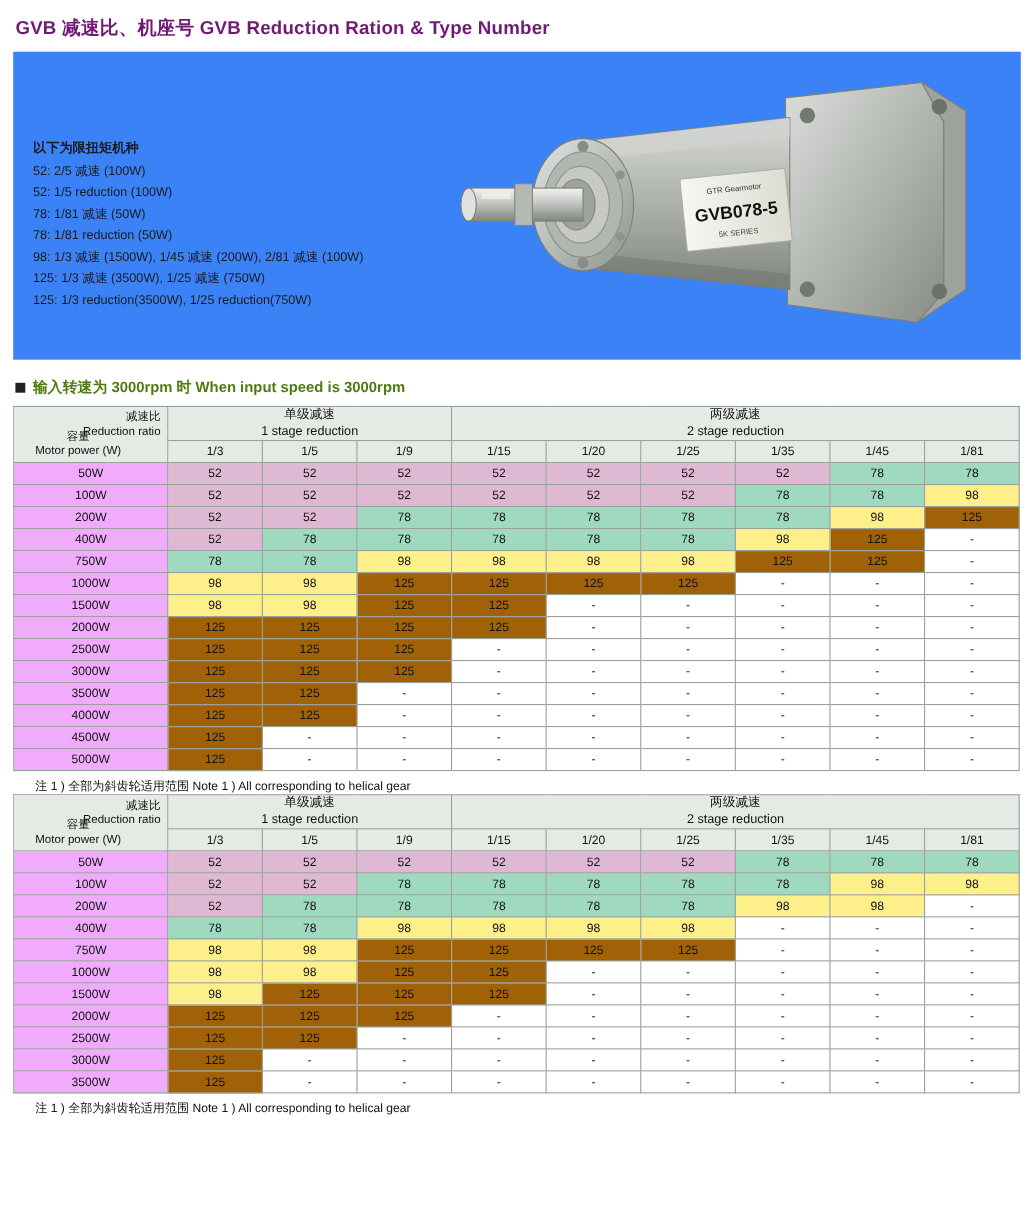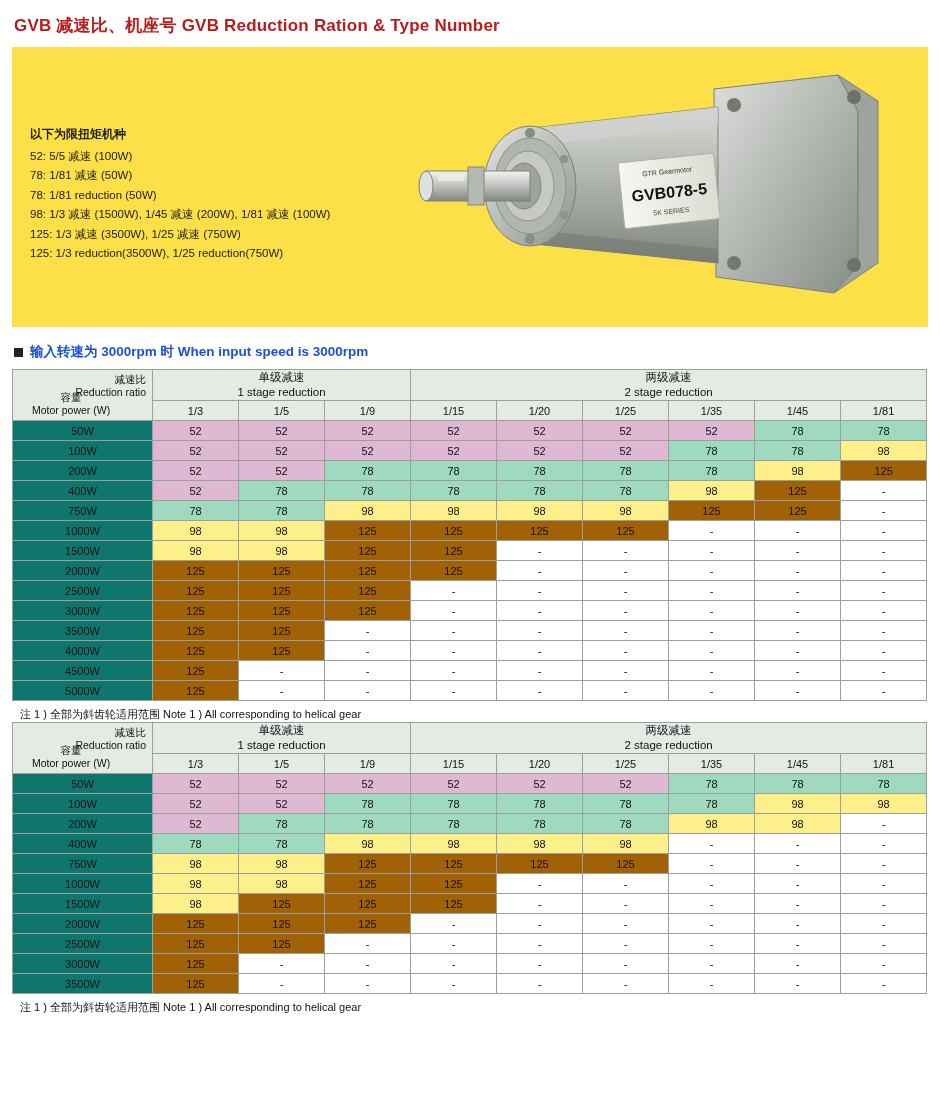--- a/index.html
+++ b/index.html
@@ -15,27 +15,27 @@
     min-height: 1116px;
     padding: 10px 12px 6px 12px;
     position: relative;
   }
   
   .page-title {
     font-size: 17px;
     font-weight: bold;
     letter-spacing: 0.2px;
     margin: 4px 0 10px 2px;
-    color: #b91c1c;
+    color: #701a75;
   }
   
   .hero {
     position: relative;
     height: 280px;
-    background: #fde047;
+    background: #3b82f6;
     border: 0;
     overflow: hidden;
     padding-left: 45px;
   }
   .hero-text {
     position: absolute;
     left: 18px;
     top: 78px;
     font-size: 11.5px;
     line-height: 19.5px;
@@ -50,21 +50,21 @@
     right: 30px;
     top: 20px;
     width: 580px;
     height: 250px;
   }
   
   .section-head {
     font-size: 13.5px;
     font-weight: bold;
     margin: 16px 0 8px 2px;
-    color: #1d4ed8;
+    color: #4d7c0f;
     display: flex;
     align-items: center;
     gap: 7px;
   }
   .sq {
     width: 9px; height: 9px;
     background: #222;
     display: inline-block;
   }
   
@@ -112,47 +112,48 @@
     font-size: 10.5px;
     line-height: 13px;
   }
   .corner .bl {
     position: absolute;
     left: 19px; bottom: 3px;
     text-align: center;
     font-size: 10.5px;
     line-height: 13px;
   }
-  td.rowhdr { background: #0f766e; font-size: 11px; }
+  td.rowhdr { background: #f0abfc; font-size: 11px; }
   
   .c52  { background: #dfb9d4; }
   .c78  { background: #9fd9c0; }
   .c98  { background: #fdf08a; }
   .c125 { background: #a16207; }
   .cna  { background: #ffffff; color: #333; }
   .note {
     font-size: 11px;
-    margin: 6px 0 0 8px;
+    margin: 6px 0 0 20px;
     color: #111;
   }
 </style>
 </head>
 <body>
 
 <div class="page">
 
   <div class="page-title">GVB 减速比、机座号 GVB Reduction Ration &amp; Type Number</div>
 
   <div class="hero">
     <div class="hero-text">
       <div class="lead">以下为限扭矩机种</div>
-      <div>52: 5/5 减速 (100W)</div>
+      <div>52: 2/5 减速 (100W)</div>
+      <div>52: 1/5 reduction (100W)</div>
       <div>78: 1/81 减速 (50W)</div>
       <div>78: 1/81 reduction (50W)</div>
-      <div>98: 1/3 减速 (1500W), 1/45 减速 (200W), 1/81 减速 (100W)</div>
+      <div>98: 1/3 减速 (1500W), 1/45 减速 (200W), 2/81 减速 (100W)</div>
       <div>125: 1/3 减速 (3500W), 1/25 减速 (750W)</div>
       <div>125: 1/3 reduction(3500W), 1/25 reduction(750W)</div>
     </div>
 
     <div class="gear-wrap">
       <svg viewBox="0 0 580 250" width="580" height="250">
         <defs>
           <linearGradient id="bodyG" x1="0" y1="0" x2="0" y2="1">
             <stop offset="0%" stop-color="#d8dad6"></stop>
             <stop offset="35%" stop-color="#b9bdb8"></stop>

